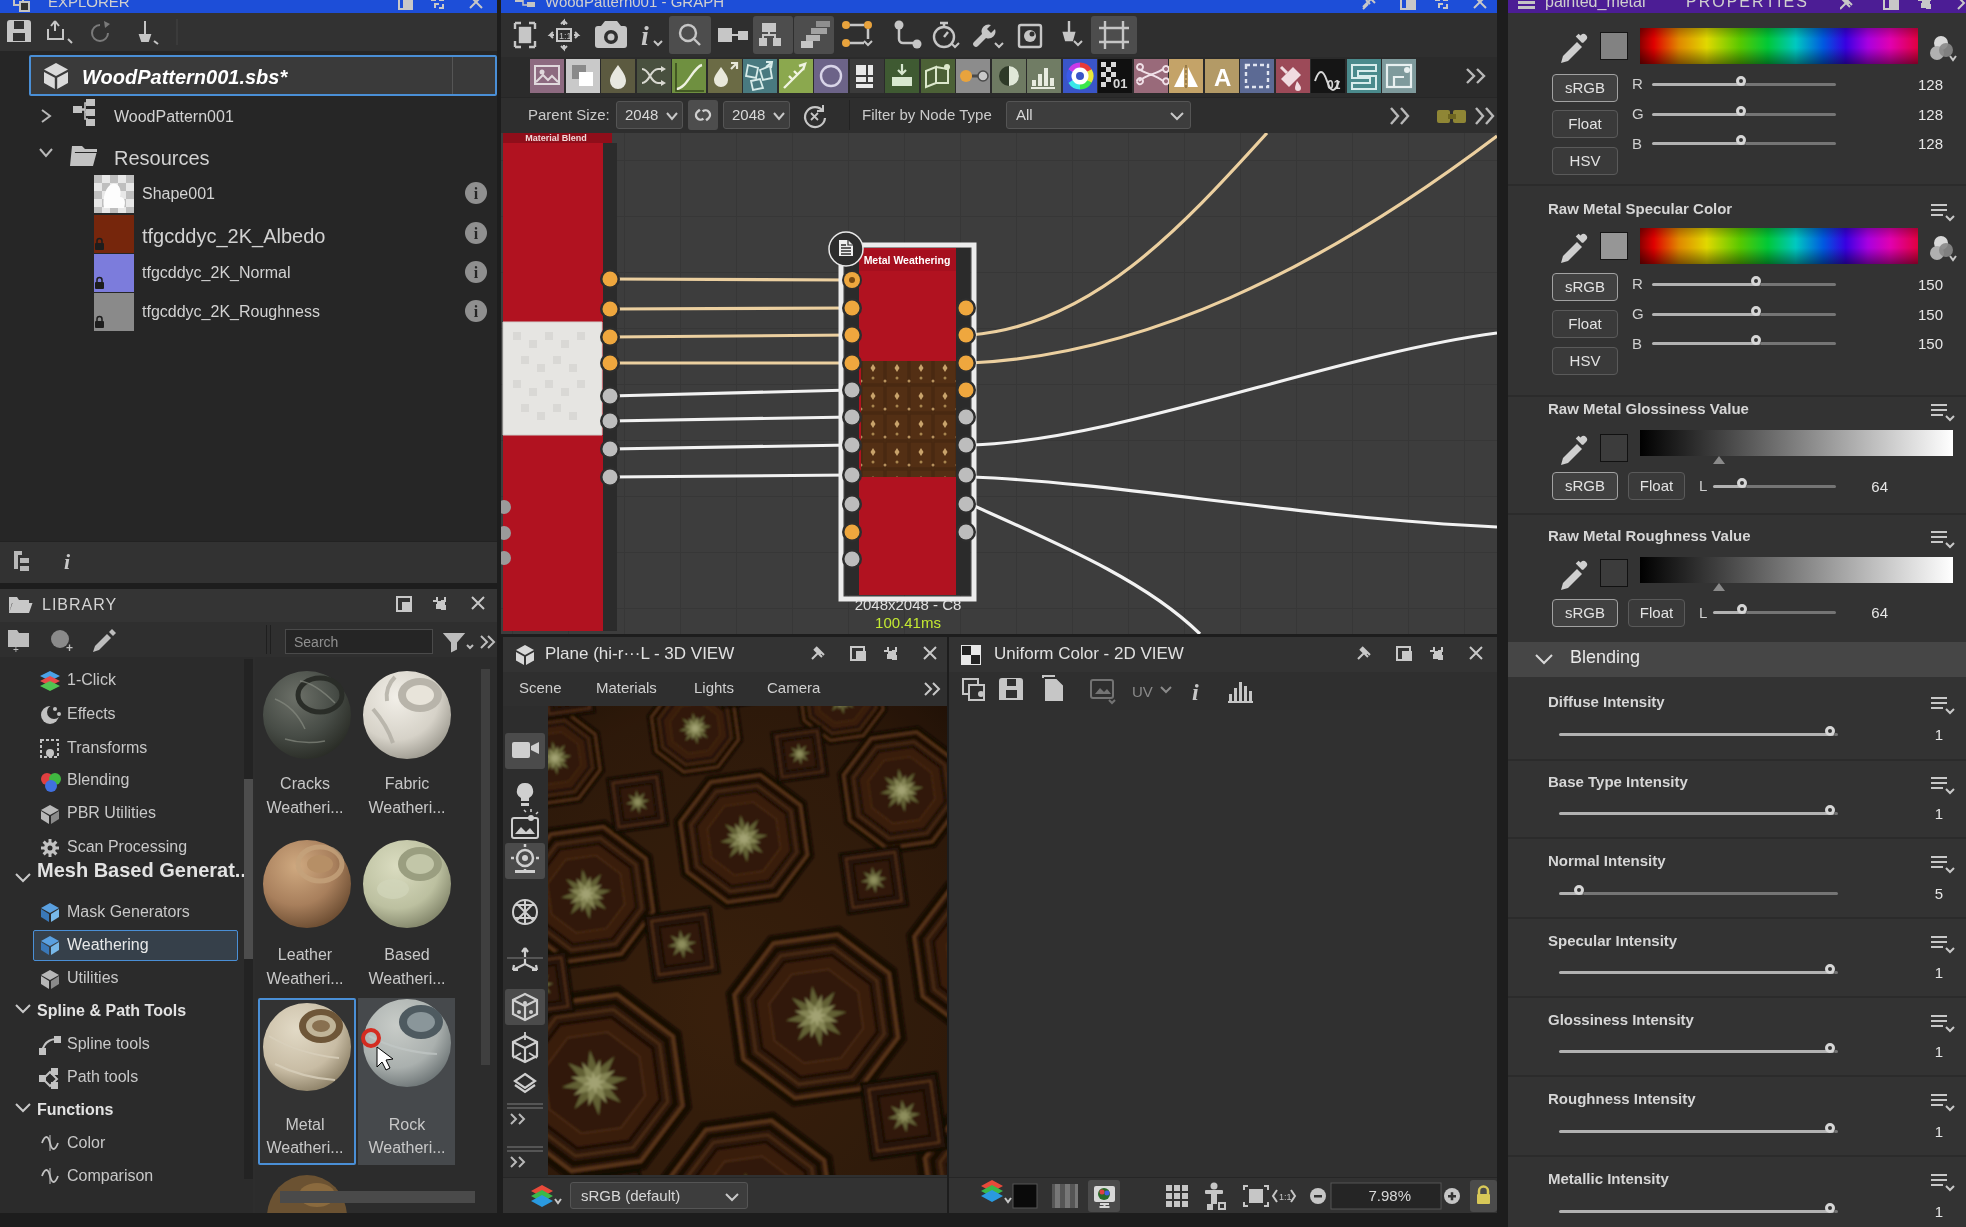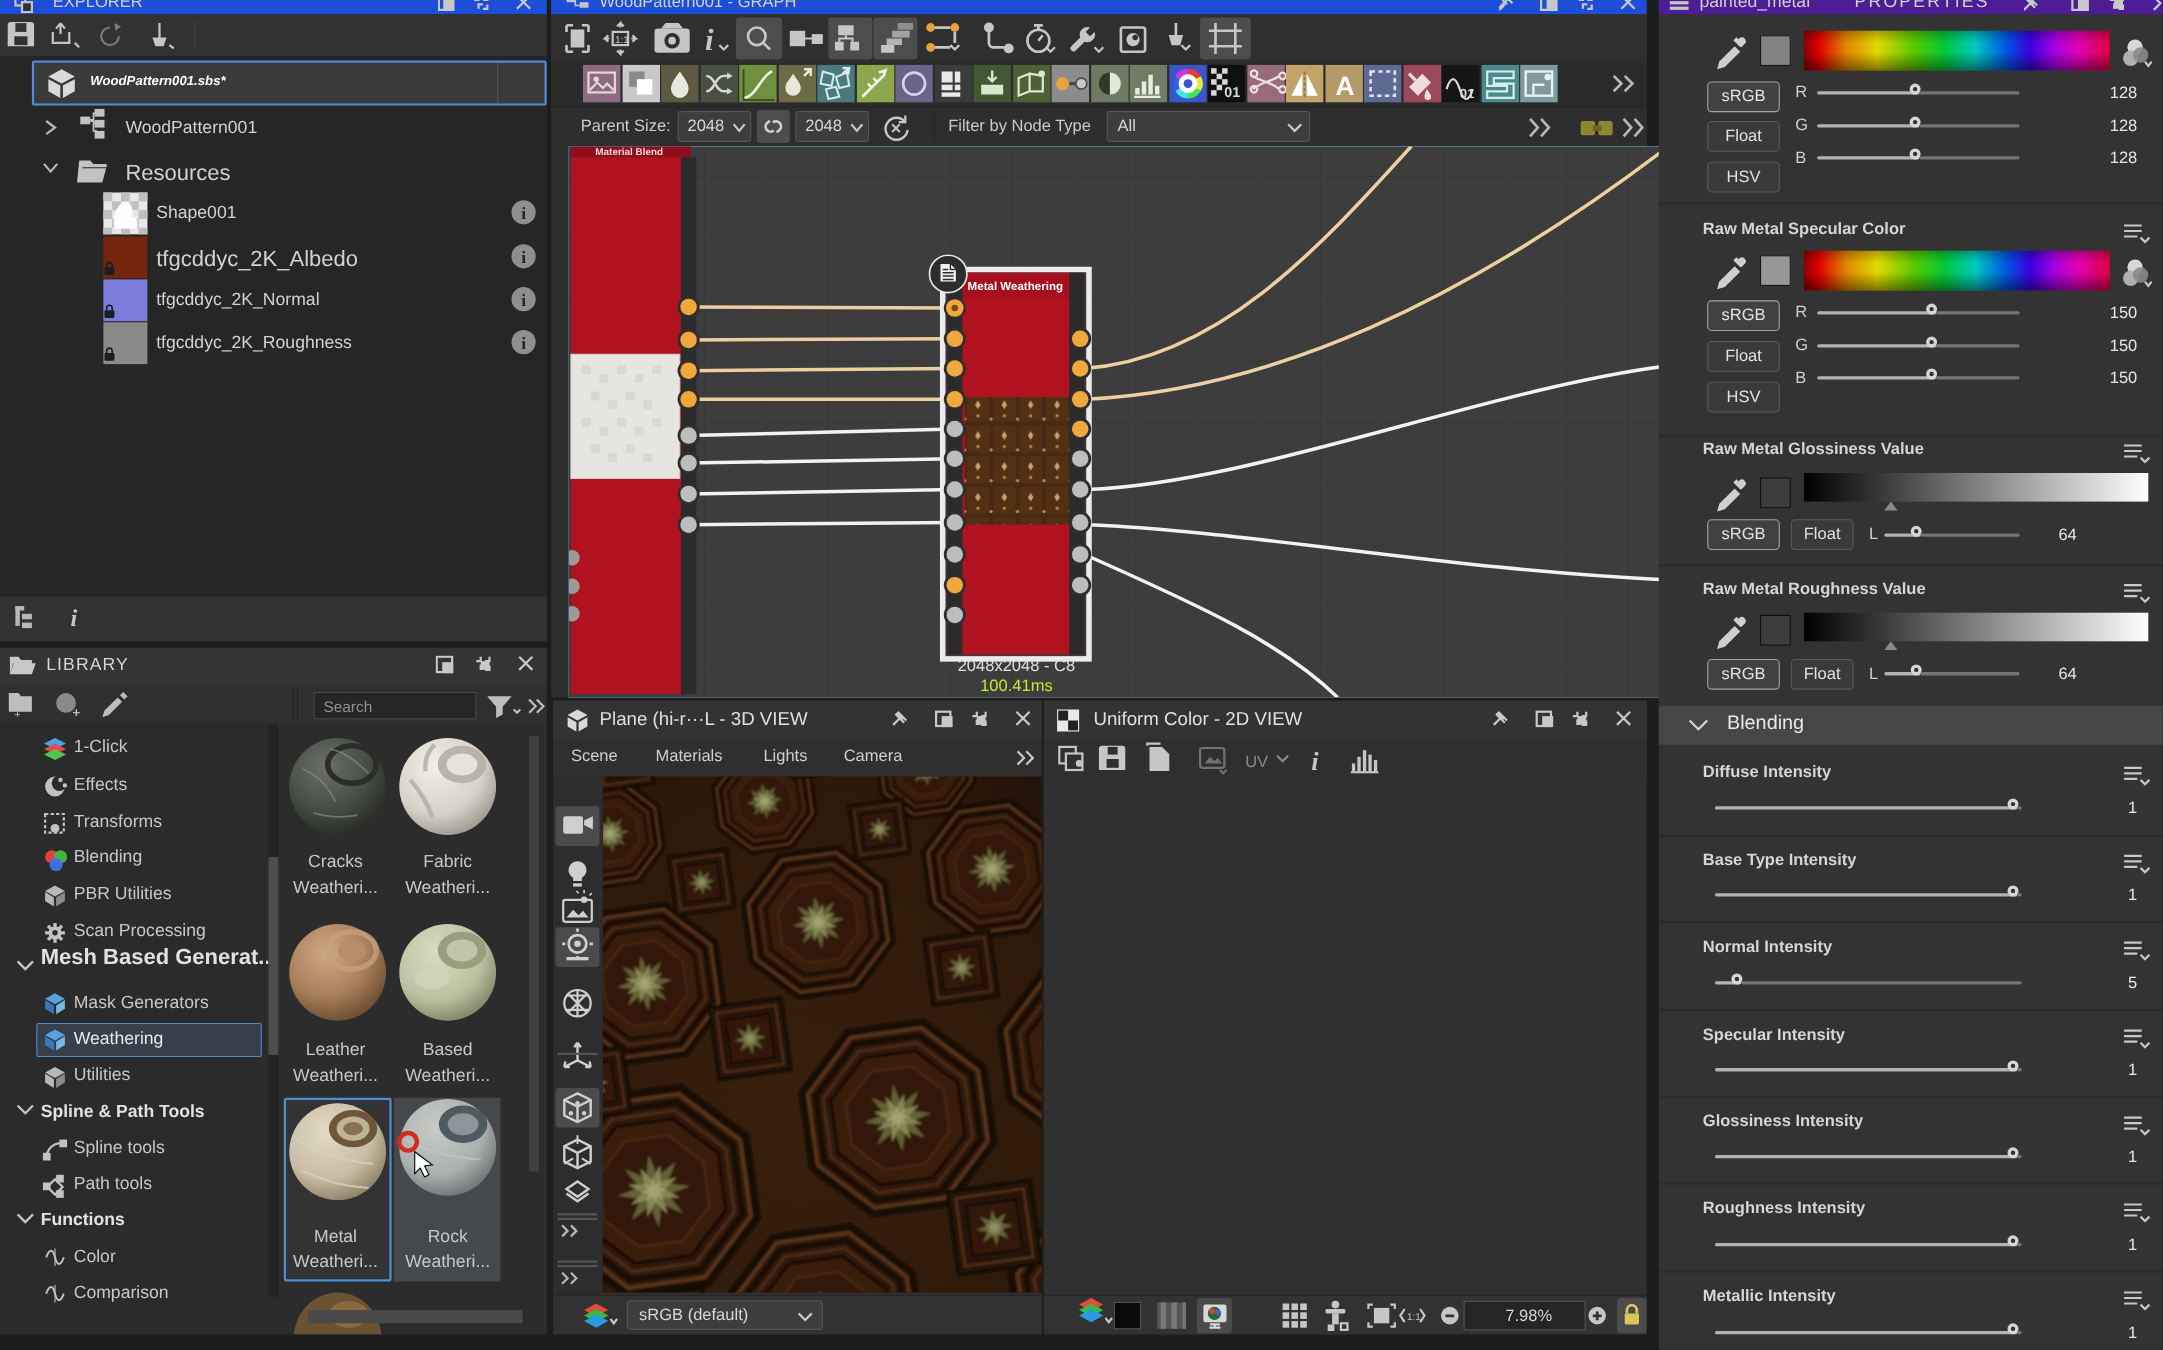--- a/index.html
+++ b/index.html
@@ -60,21 +60,21 @@
 
  <div class="abs" style="left:29px;top:55px;width:468px;height:41px;background:#3a3a3a;border:2px solid #4a8fd6;border-radius:2px"></div>
  <div class="abs" style="left:452px;top:57px;width:1px;height:37px;background:#555"></div>
  <svg class="abs" style="left:40px;top:60px" width="32" height="32" viewBox="0 0 32 32">
       <g fill="#dadada">
         <path d="M16 3 L28 9.5 L16 16 L4 9.5z"></path>
         <path d="M4 12 L14.8 17.8 V29 L4 23z"></path>
         <path d="M28 12 L17.2 17.8 V29 L28 23z"></path>
       </g>
     </svg>
- <div class="txt" style="left:82px;top:66px;font-size:12px;font-weight:bold;font-style:italic;color:#fff">WoodPattern001.sbs*</div>
+ <div class="txt" style="left:82px;top:66px;font-size:20px;font-weight:bold;font-style:italic;color:#fff">WoodPattern001.sbs*</div>
 
  <svg class="abs" style="left:0;top:96px" width="497" height="445" viewBox="0 0 497 445">
   <g stroke="#b8b8b8" stroke-width="2" fill="none">
    <path d="M42 14 l8 6 -8 6"></path>
    <path d="M40 53 l6 7 6-7"></path>
   </g>
 
   <g fill="#c2c2c2">
         <rect x="73" y="10" width="9" height="7"></rect>
         <rect x="86" y="3" width="9" height="7"></rect>
@@ -649,21 +649,21 @@
       <g fill="#8f8635">
         <rect x="48" y="4" width="13" height="13" rx="2"></rect>
         <rect x="64" y="4" width="13" height="13" rx="2"></rect>
         <rect x="59" y="8" width="8" height="5" fill="#6e6620"></rect>
       </g>
       <g stroke="#b8b8b8" stroke-width="2.4" fill="none">
         <path d="M87 2 l7 8 -7 8 M97 2 l7 8 -7 8"></path>
       </g>
     </svg>
 
- <div class="abs" id="gcanvas" style="left:16px;top:133px;width:996px;height:501px;background:#7dd3fc;overflow:hidden">
+ <div class="abs" id="gcanvas" style="left:0;top:133px;width:996px;height:501px;background:#4d7c0f;overflow:hidden">
  <svg width="996" height="501" viewBox="0 0 996 501">
   <defs>
    <pattern id="grid" width="56" height="56" patternUnits="userSpaceOnUse" x="11" y="27">
     <rect width="56" height="56" fill="#3d3d3d"></rect>
     <path d="M 56 0 L 0 0 0 56" fill="none" stroke="#373737" stroke-width="2"></path>
    </pattern>
    <pattern id="weavepat" width="24" height="28" patternUnits="userSpaceOnUse">
     <rect width="24" height="28" fill="#4e2c12"></rect>
     <rect x="1" y="1" width="22" height="26" fill="#532f14" stroke="#432510" stroke-width="1"></rect>
     <path d="M12 7 l2.5 4 -2.5 4 -2.5-4z" fill="#c9a36b"></path>

